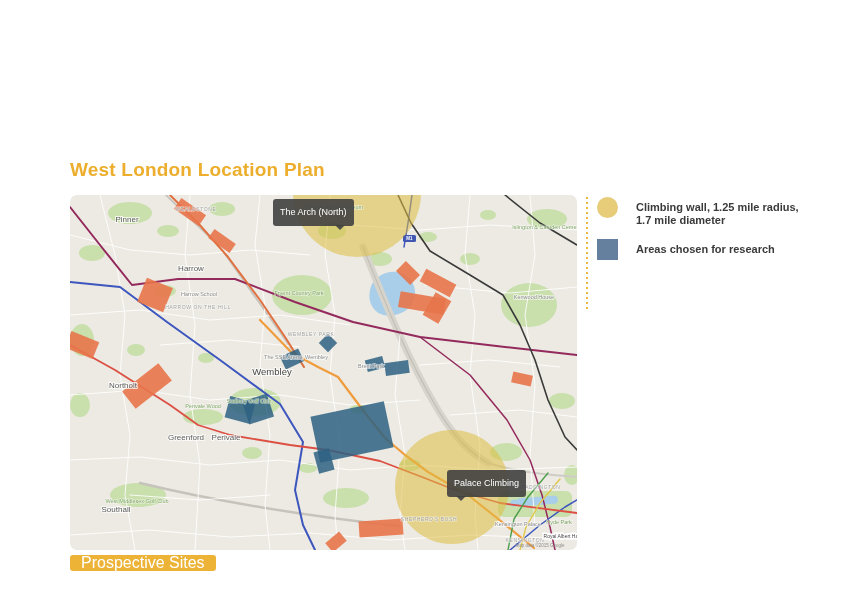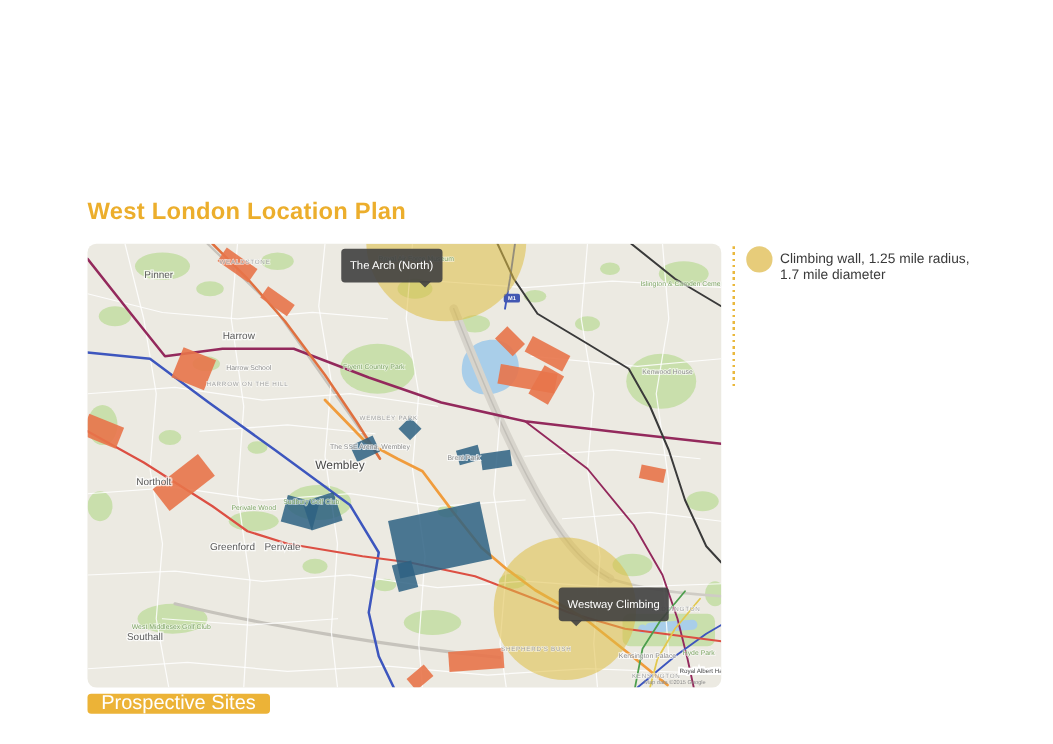--- a/index.html
+++ b/index.html
@@ -38,21 +38,21 @@
   .tt-westway .tail{left:9px;}
 
   .prospective{position:absolute;left:70px;top:508px;background:#ECB337;color:#ffffff;
                font-size:16px;line-height:16px;padding:0 11px;border-radius:3px;}
 
   
   .dotline{position:absolute;left:586px;top:150px;width:2px;height:114px;
            background-image:repeating-linear-gradient(#EAB83C 0 2px,transparent 2px 5px);}
   .legend{position:absolute;left:597px;top:150px;width:236px;}
   .key-title{font-size:11.5px;font-weight:bold;color:#1f1f1d;margin-bottom:13px;}
-  .leg-item{display:flex;align-items:flex-start;gap:6px;margin-bottom:12px;}
+  .leg-item{display:flex;align-items:flex-start;gap:18px;margin-bottom:12px;font-weight:bold;}
   .swatch{width:21px;height:21px;flex:0 0 21px;}
   .swatch.circle{border-radius:50%;}
   .leg-text{font-size:11px;color:#3a3a3a;line-height:13px;padding-top:4px;}
 
   
   .footer-accent{position:absolute;left:0;top:549px;width:842px;height:5px;background:#E9B93B;}
   .footer{position:absolute;left:0;top:554px;width:842px;height:41px;background:#2B2A27;}
   .footer>*{position:absolute;top:50%;transform:translateY(-50%);}
   .chev{font-family:"DejaVu Sans",sans-serif;font-size:23px;color:#4B4945;line-height:1;cursor:pointer;}
   .chev-l{left:7px;}
@@ -215,36 +215,40 @@
           <text x="339.5" y="45" class="m-badge">M1</text>
           <text x="470" y="352" class="m-attr">Map data ©2015 Google</text>
         </g>
     </svg>
 
     <div class="tt tt-arch">
       <span>The Arch (North)</span>
       <i class="tail"></i>
     </div>
     <div class="tt tt-westway">
-      <span>Westway Climbing</span>
+      <span>Palace Climbing</span>
       <i class="tail"></i>
     </div>
   </div>
 
   <div class="prospective">Prospective Sites</div>
 
   <div class="dotline"></div>
 
   <div class="legend">
     <div class="leg-item">
       <span class="swatch circle" style="background: rgb(231, 204, 122);"></span>
       <span class="leg-text">
         <span>Climbing wall, 1.25 mile radius,</span><br>
         <span>1.7 mile diameter</span>
       </span>
+    </div>
+    <div class="leg-item">
+      <span class="swatch" style="background: rgb(100, 128, 158);"></span>
+      <span class="leg-text">Areas chosen for research</span>
     </div>
   </div>
 
   <div class="footer-accent"></div>
   <div class="footer">
     <span class="chev chev-l">❮</span>
     <span class="pagenum">08</span>
     <span class="logo">
       <span class="logo-star">✶</span>
       <span>HOLDING</span><br>

